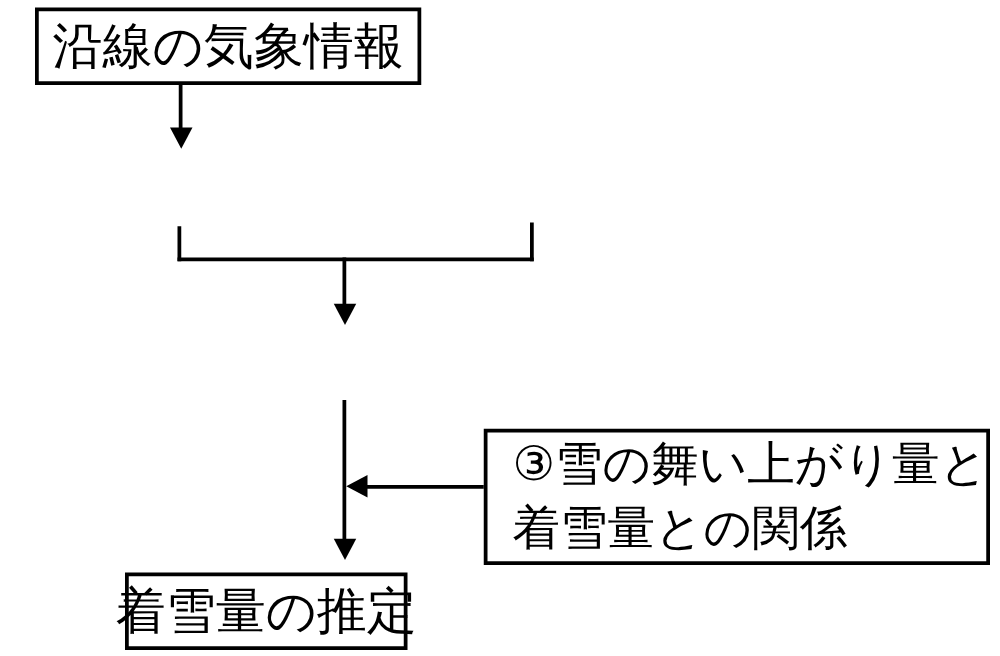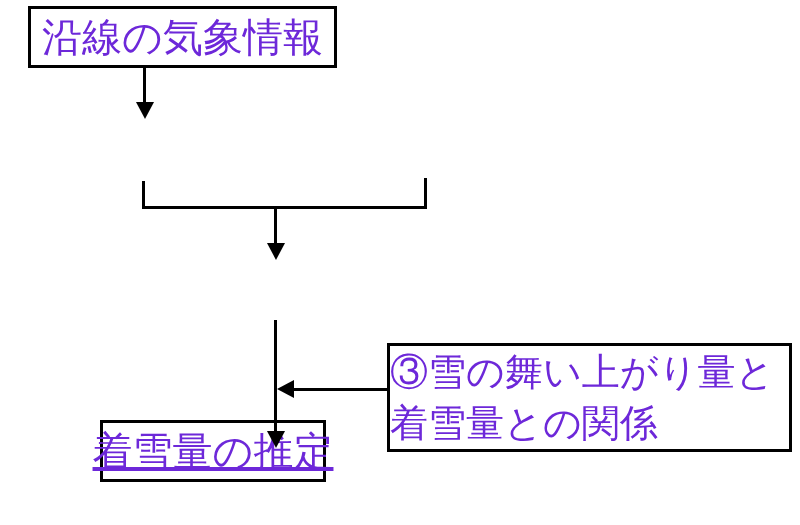--- a/index.html
+++ b/index.html
@@ -6,21 +6,21 @@
     margin: 0;
     padding: 0;
     background: #ffffff;
   }
   .canvas {
     position: relative;
     width: 800px;
     height: 525px;
     background: #ffffff;
     font-family: "Liberation Sans", "DejaVu Sans", sans-serif;
-    color: #6d28d9;
+    color: #000000;
     overflow: hidden;
   }
   .node {
     position: absolute;
     box-sizing: border-box;
     border: 3px solid #000000;
     background: #ffffff;
     display: flex;
     align-items: center;
     justify-content: center;
@@ -32,25 +32,24 @@
   .node-weather   { left: 28px;  top: 6px;   width: 309px; height: 62px; }
   .node-quality   { left: 9px;   top: 119px; width: 268px; height: 62px; }
   .node-speed     { left: 332px; top: 115px; width: 191px; height: 63px; }
   .node-blowup    { left: 37px;  top: 260px; width: 494px; height: 60px; font-size: 38px; }
   .node-relation  {
     left: 387px; top: 343px; width: 405px; height: 109px;
     font-size: 38px;
     flex-direction: column;
     align-items: flex-start;
     justify-content: center;
-    padding-left: 0;
+    padding-left: 20px;
     line-height: 51px;
-    font-family: Liberation Serif, serif;
   }
-  .node-accretion { left: 100px; top: 420px; width: 226px; height: 62px; text-decoration: underline; }
+  .node-accretion { left: 100px; top: 458px; width: 226px; height: 62px; }
 
   .line {
     position: absolute;
     background: #000000;
   }
   .arrowhead-down {
     position: absolute;
     width: 0; height: 0;
     border-left: 9px solid transparent;
     border-right: 9px solid transparent;

